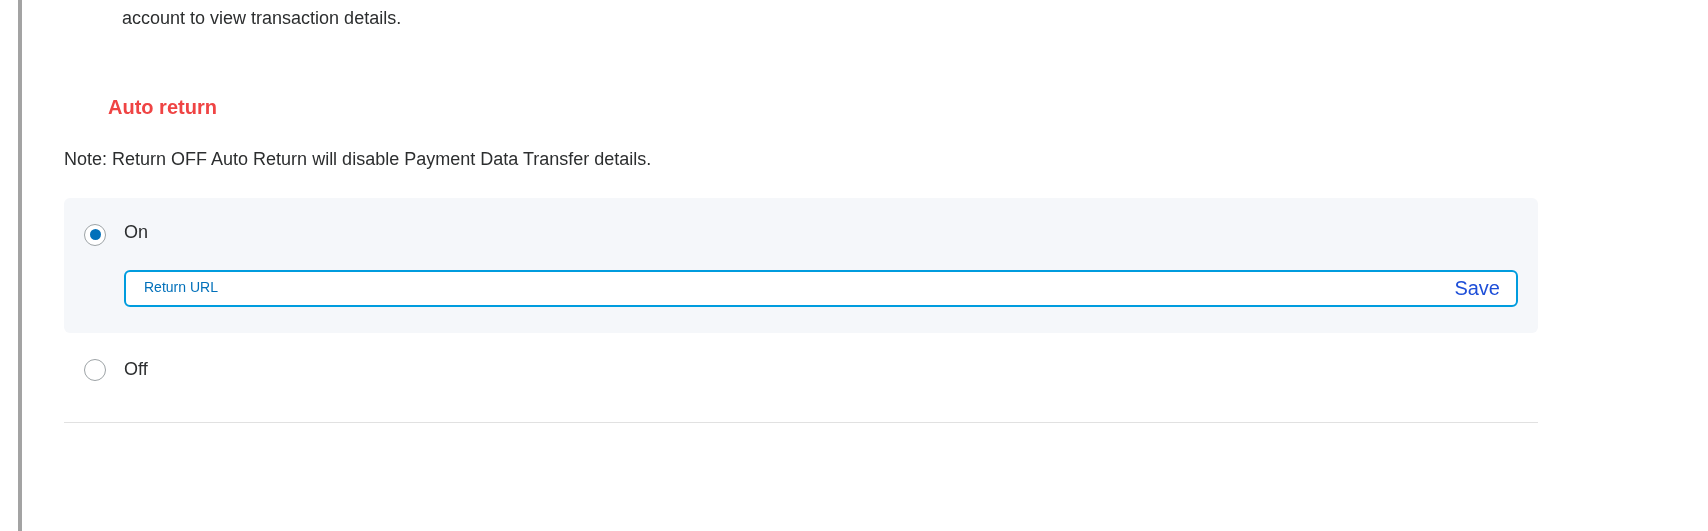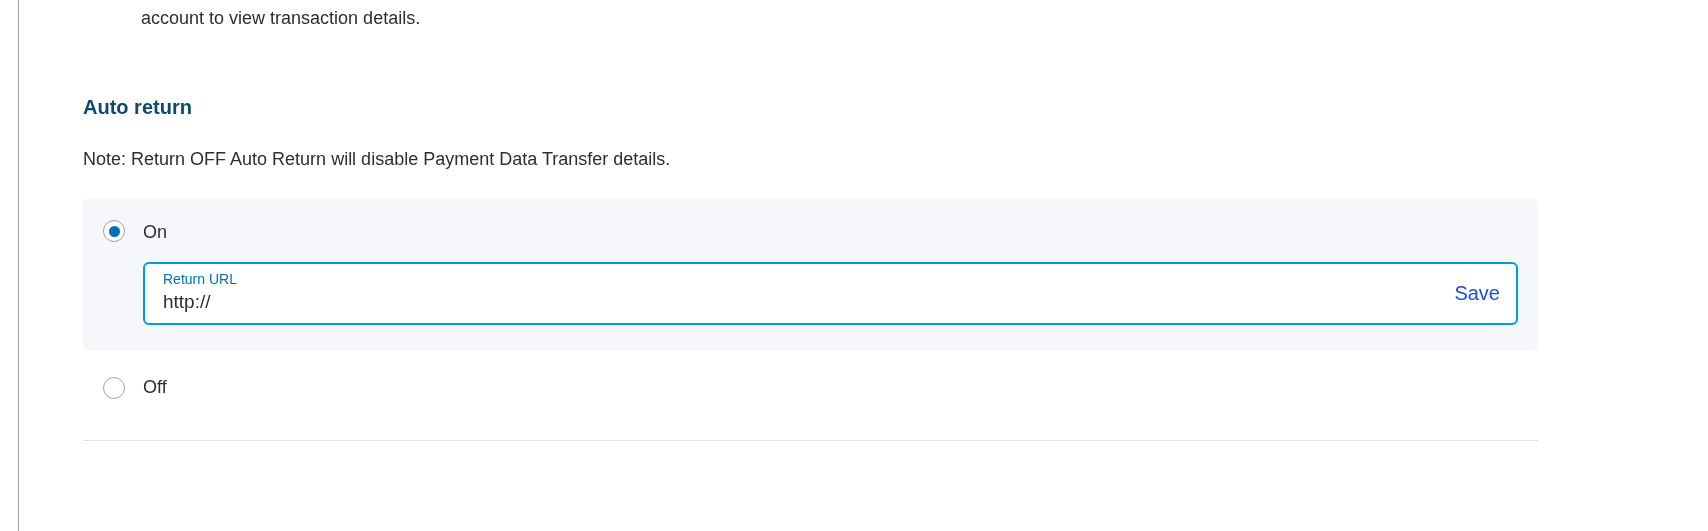--- a/index.html
+++ b/index.html
@@ -6,55 +6,56 @@
   html, body {
     width: 1708px;
     height: 531px;
     font-family: -apple-system, BlinkMacSystemFont, "Segoe UI", Helvetica, Arial, sans-serif;
     color: #2c2e2f;
     background: #fff;
     font-size: 17px;
     line-height: 1.4;
   }
   .page {
-    border-left: 1px solid #a3a3a3;
+    border-left: 4px solid #a3a3a3;
     margin-left: 18px;
-    padding-left: 64px;
+    padding-left: 42px;
     padding-right: 170px;
     padding-top: 0;
     height: 100%;
   }
   .fragment-text {
     padding-left: 58px;
     padding-top: 6px;
     padding-bottom: 62px;
     font-size: 18px;
     color: #2c2e2f;
   }
   .section-title {
     font-weight: 700;
     font-size: 20px;
     margin-bottom: 26px;
-    color: #0c4a6e;
+    color: #ef4444;
+    margin-left: 44px;
   }
   .note-line {
     font-size: 18px;
     margin-bottom: 26px;
     color: #2c2e2f;
   }
   .bold { font-weight: 400; }
   .panel-on {
     background: #f5f7fa;
     border-radius: 6px;
     padding: 22px 20px 26px 20px;
     margin-bottom: 24px;
   }
   .radio-row {
     display: flex;
-    align-items: flex-start;
+    align-items: flex-end;
     gap: 18px;
     font-size: 18px;
   }
   .radio {
     width: 22px;
     height: 22px;
     border-radius: 50%;
     border: 1px solid #9da3a6;
     background: #fff;
     display: inline-flex;
@@ -63,21 +64,21 @@
     cursor: pointer;
     flex-shrink: 0;
   }
   .radio.selected .dot {
     width: 11px;
     height: 11px;
     border-radius: 50%;
     background: #0070ba;
   }
   .input-wrap {
-    margin-top: 16px;
+    margin-top: 24px;
     margin-left: 40px;
     position: relative;
   }
   .input-box {
     border: 2px solid #009cde;
     border-radius: 6px;
     background: #fff;
     padding: 6px 80px 8px 18px;
     position: relative;
   }
@@ -139,21 +140,20 @@
   <div class="panel-on">
     <div class="radio-row">
       <span class="radio selected">
           <span class="dot"></span>
         </span>
       <span>On</span>
     </div>
     <div class="input-wrap">
       <div class="input-box">
         <span class="float-label">Return URL</span>
-        <input type="text" class="url-input" value="http://" style="">
         <button class="save-btn">Save</button>
       </div>
     </div>
   </div>
 
   <div class="radio-off-row">
     <span class="radio"></span>
     <span>Off</span>
   </div>
 

